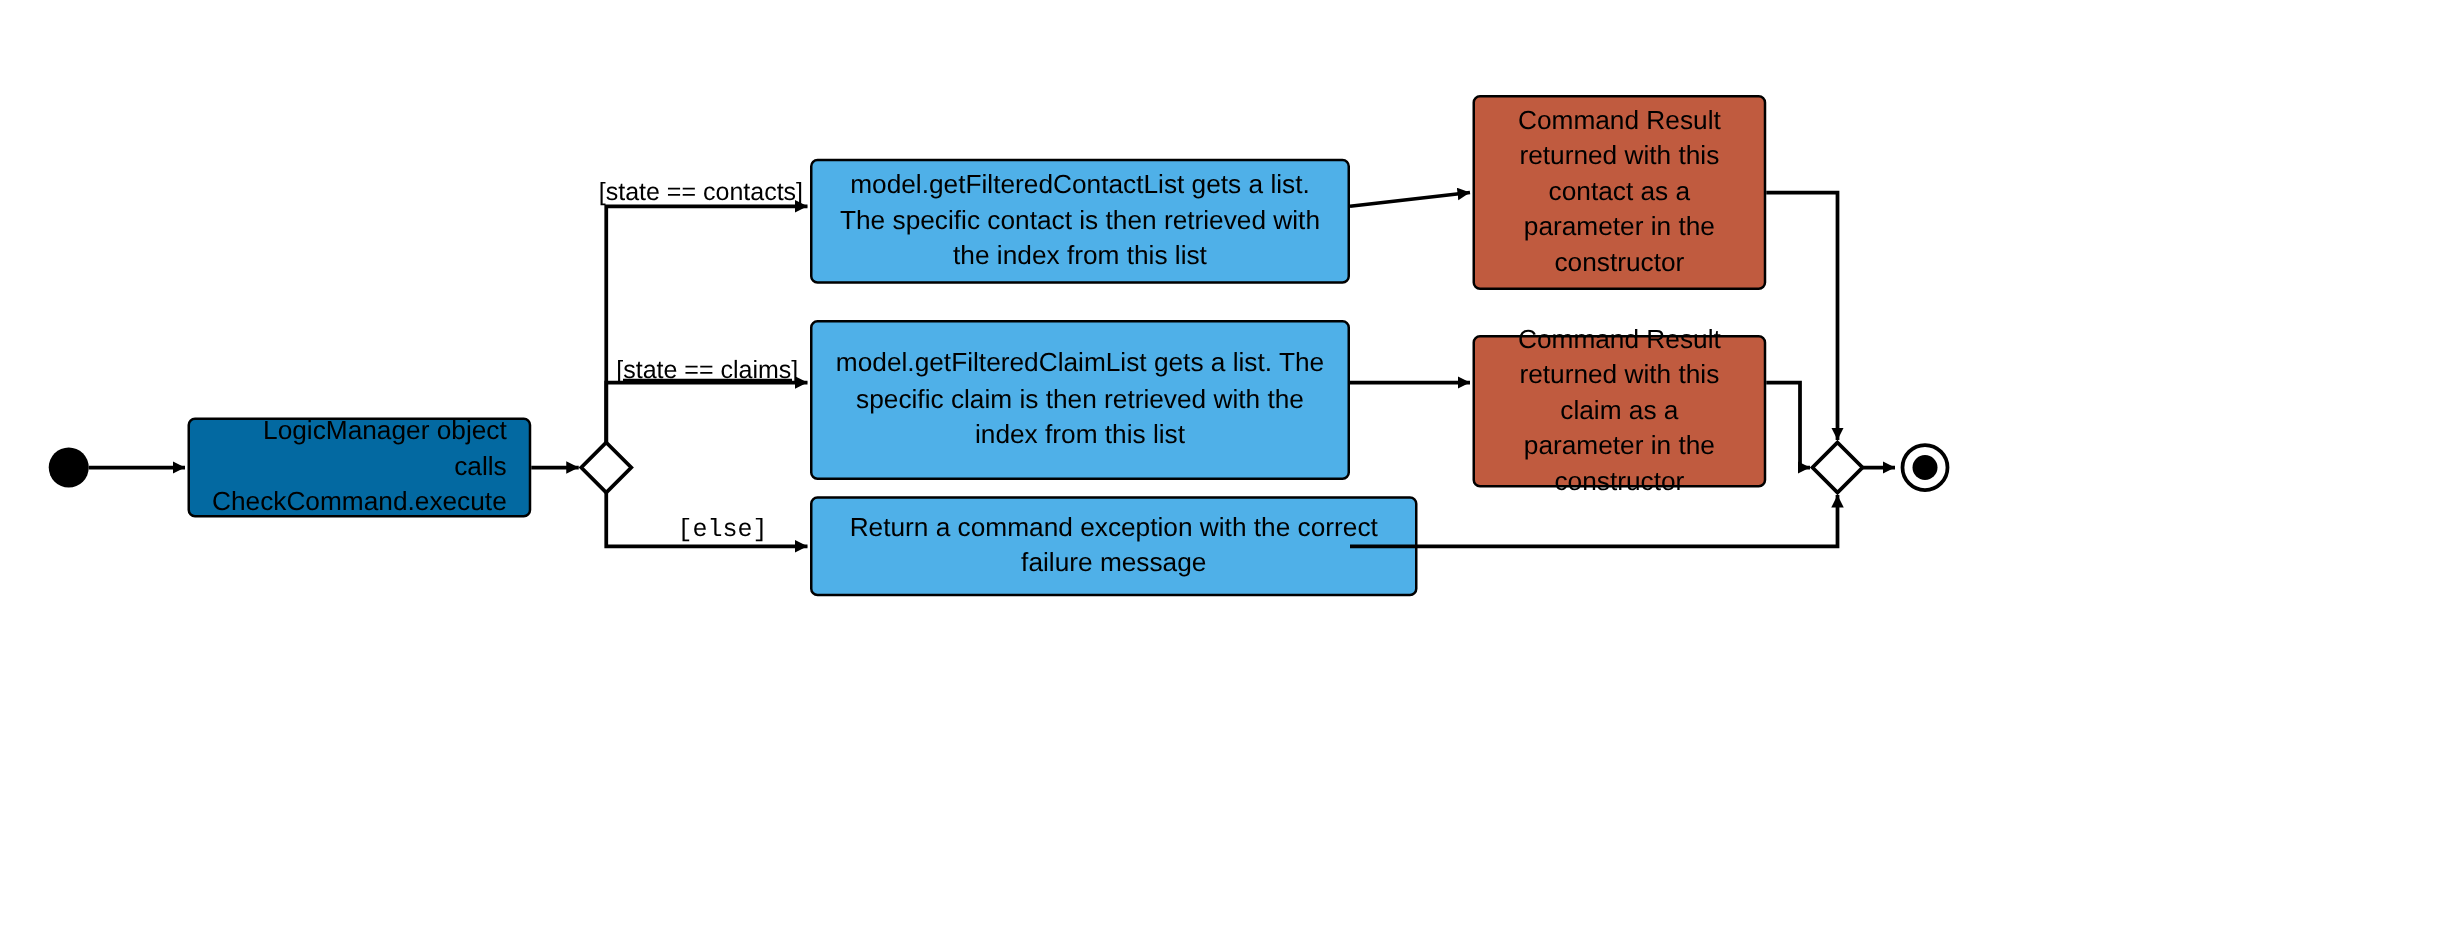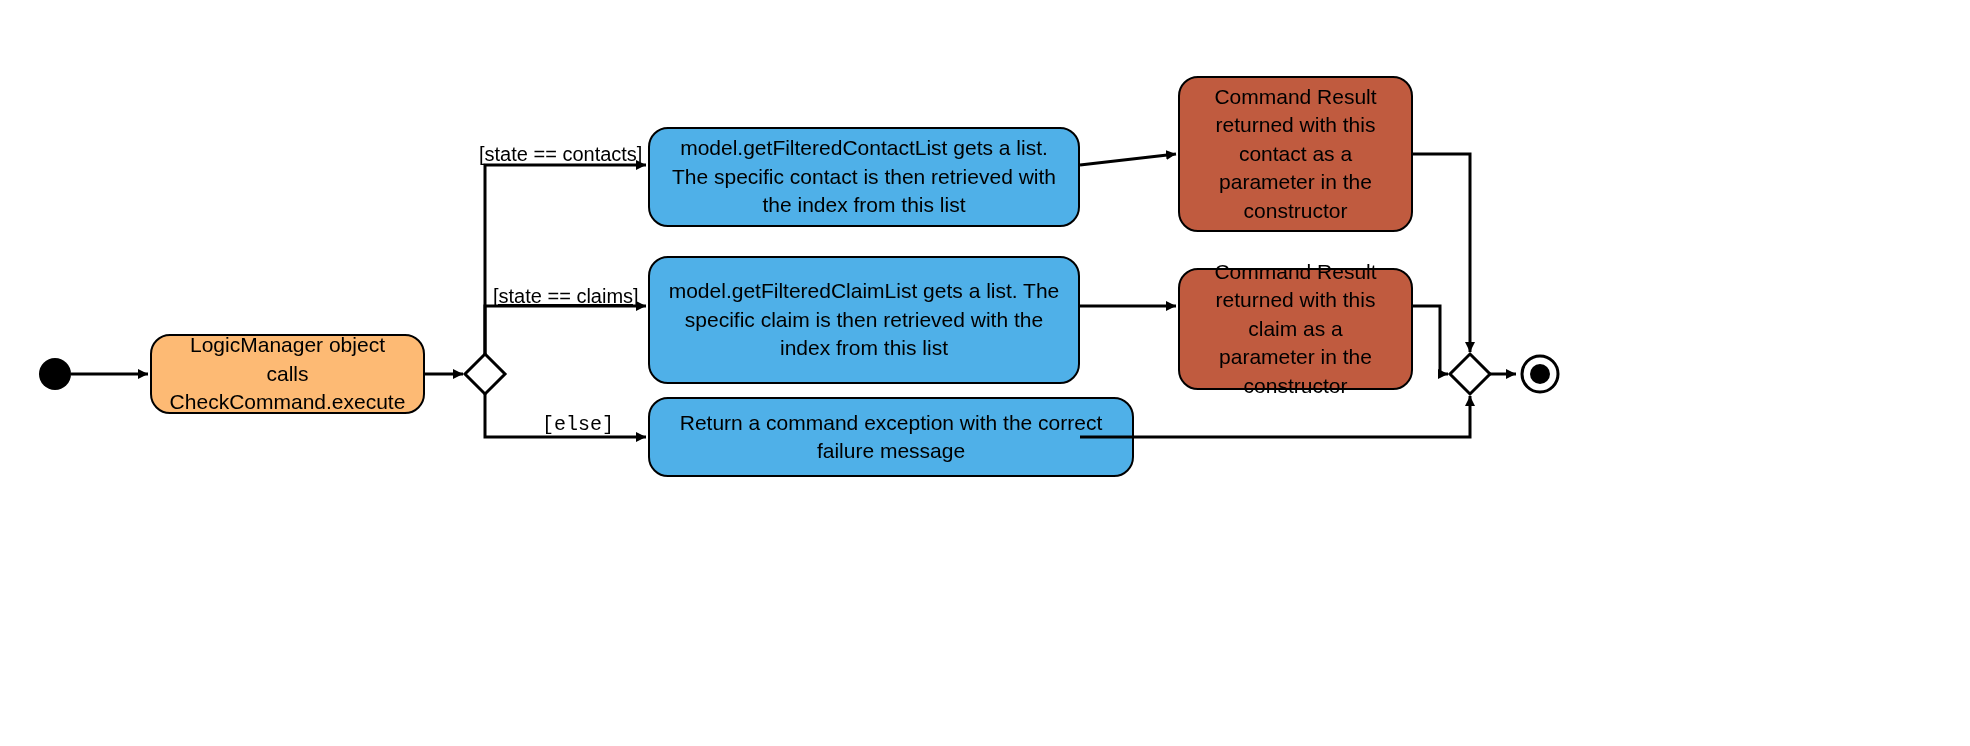--- a/index.html
+++ b/index.html
@@ -5,31 +5,31 @@
     * { box-sizing: border-box; margin: 0; padding: 0; }
     body {
       font-family: -apple-system, BlinkMacSystemFont, "Segoe UI", Helvetica, Arial, sans-serif;
       background: #ffffff;
       width: 1970px;
       height: 746px;
       position: relative;
     }
     .node {
       position: absolute;
-      border-radius: 20px;
+      border-radius: 6px;
       border: 2px solid #000;
       display: flex;
       align-items: center;
       justify-content: center;
       text-align: center;
       padding: 12px 18px;
       font-size: 21px;
       line-height: 1.35;
     }
-    .yellow { background: #fdba74; }
+    .yellow { background: #0369a1; text-align: right; }
     .blue { background: #4fb0e8; }
     .red { background: #c05b3f; }
     .label {
       position: absolute;
       font-size: 20px;
       font-weight: 500;
       text-align: center;
     }
     svg.overlay {
       position: absolute;

